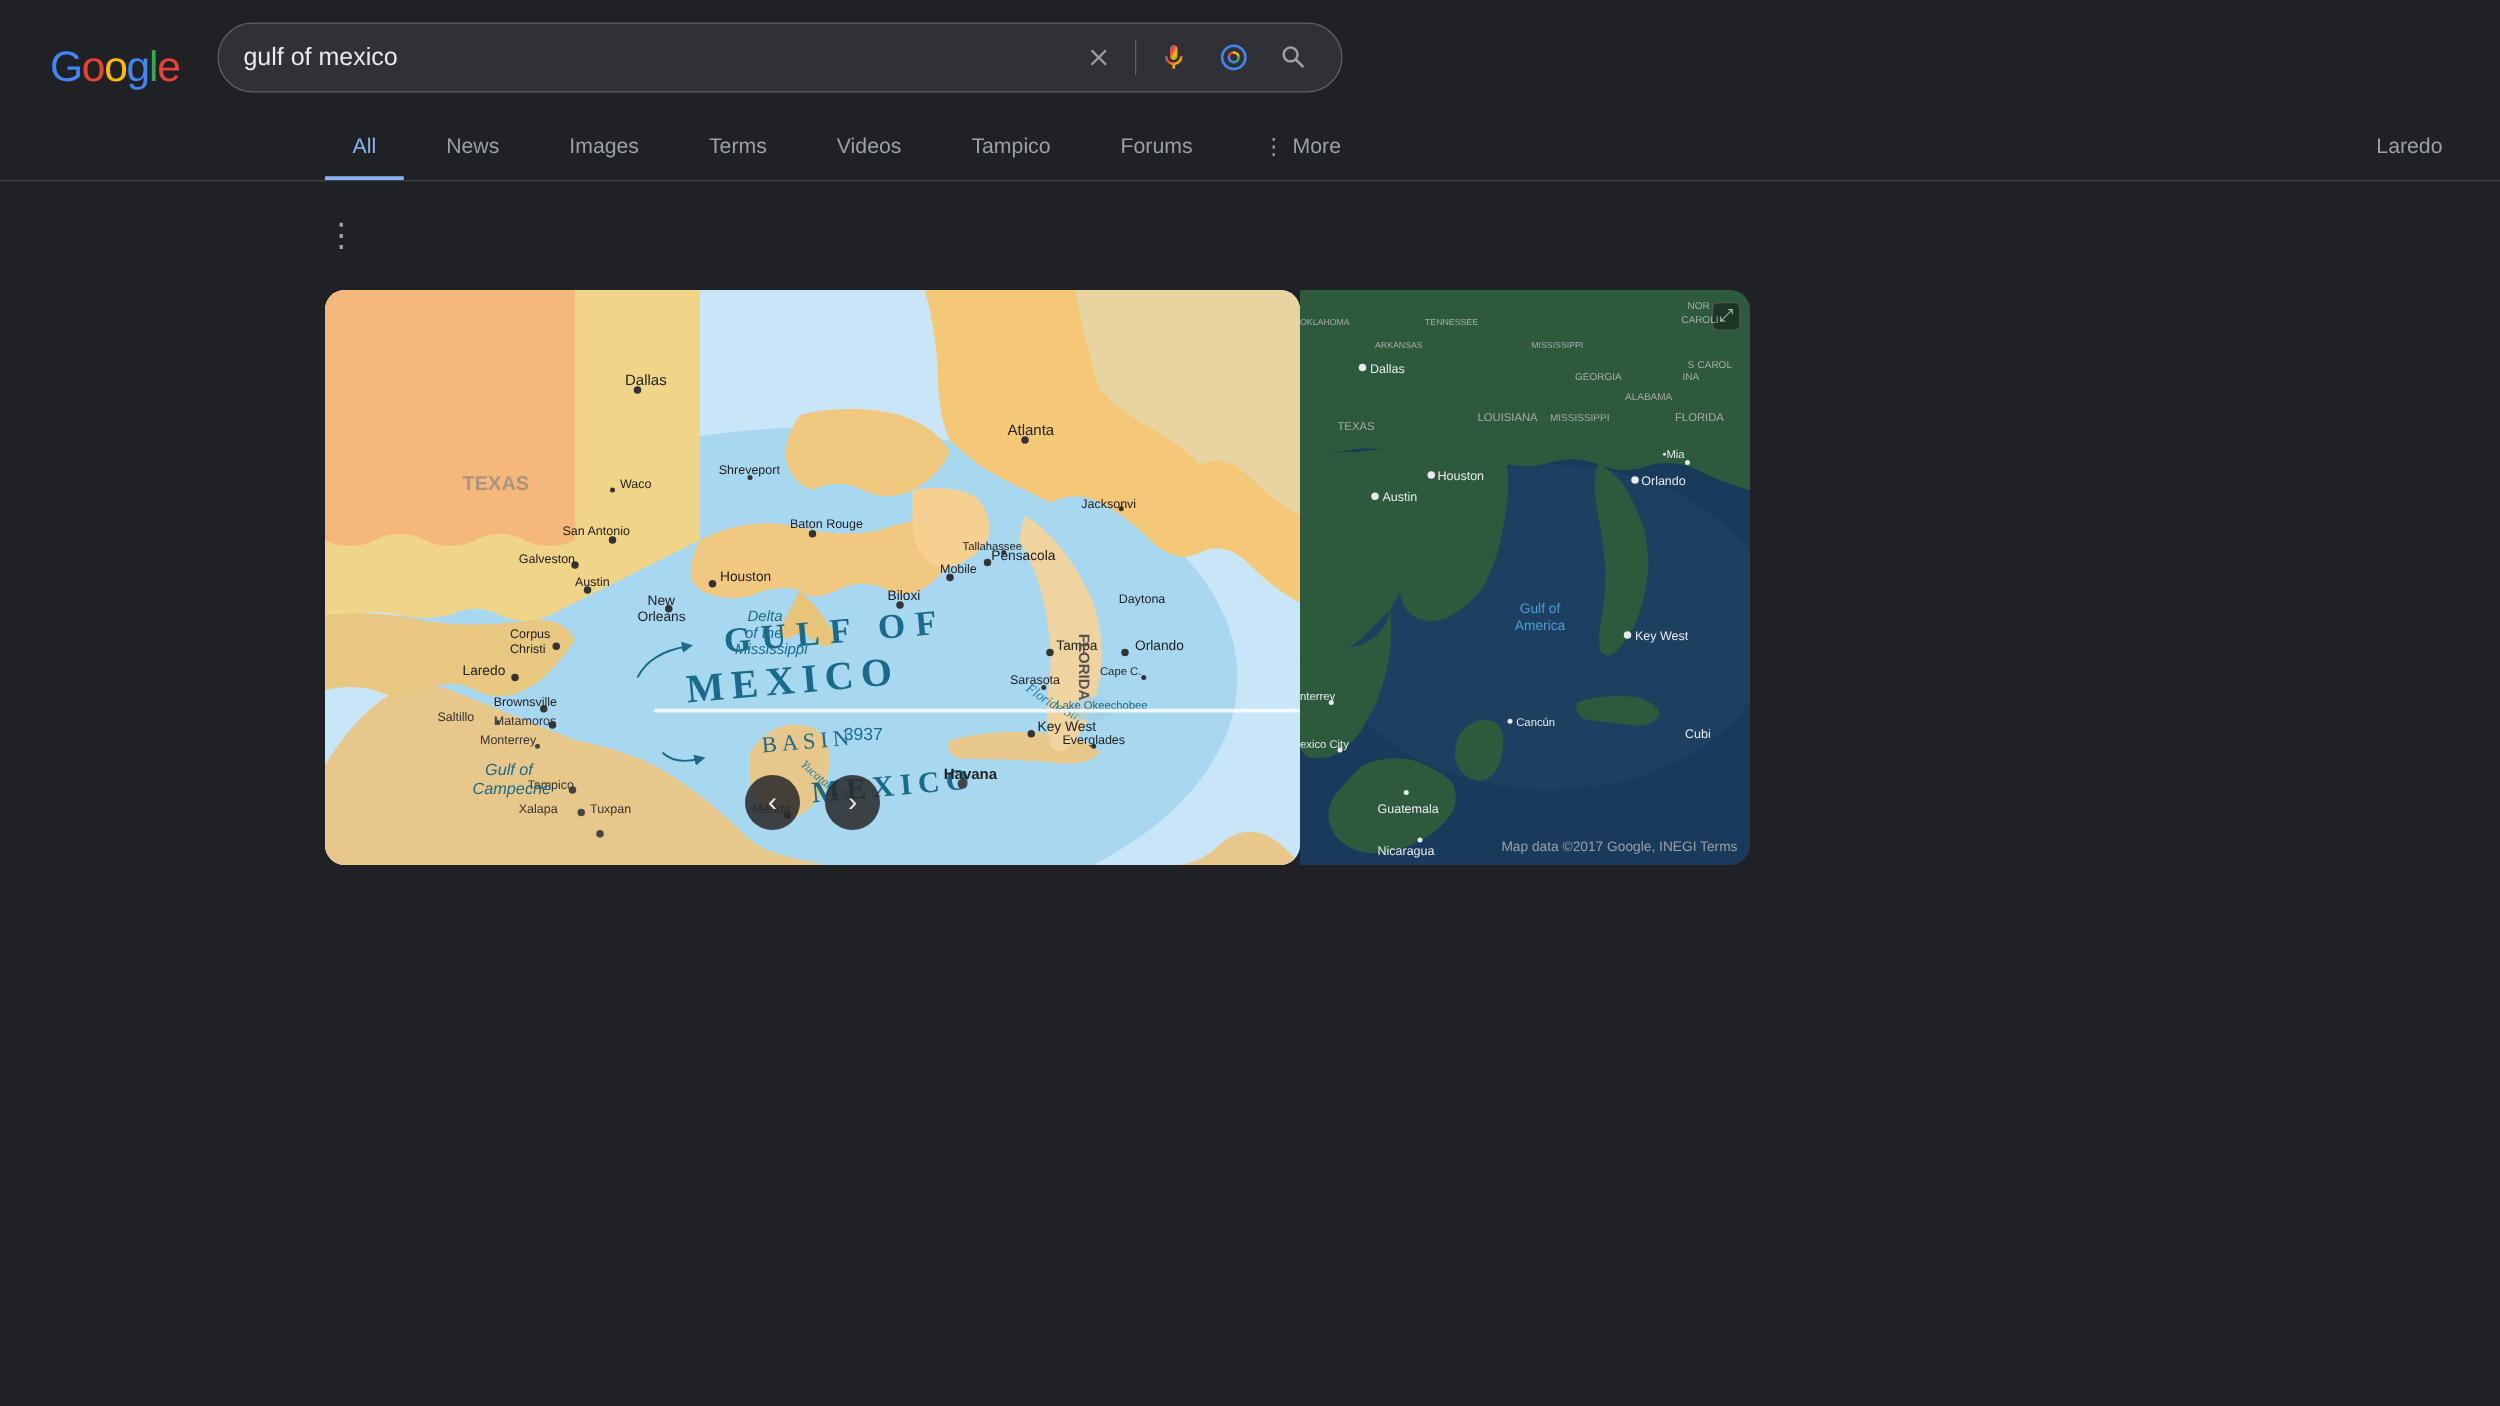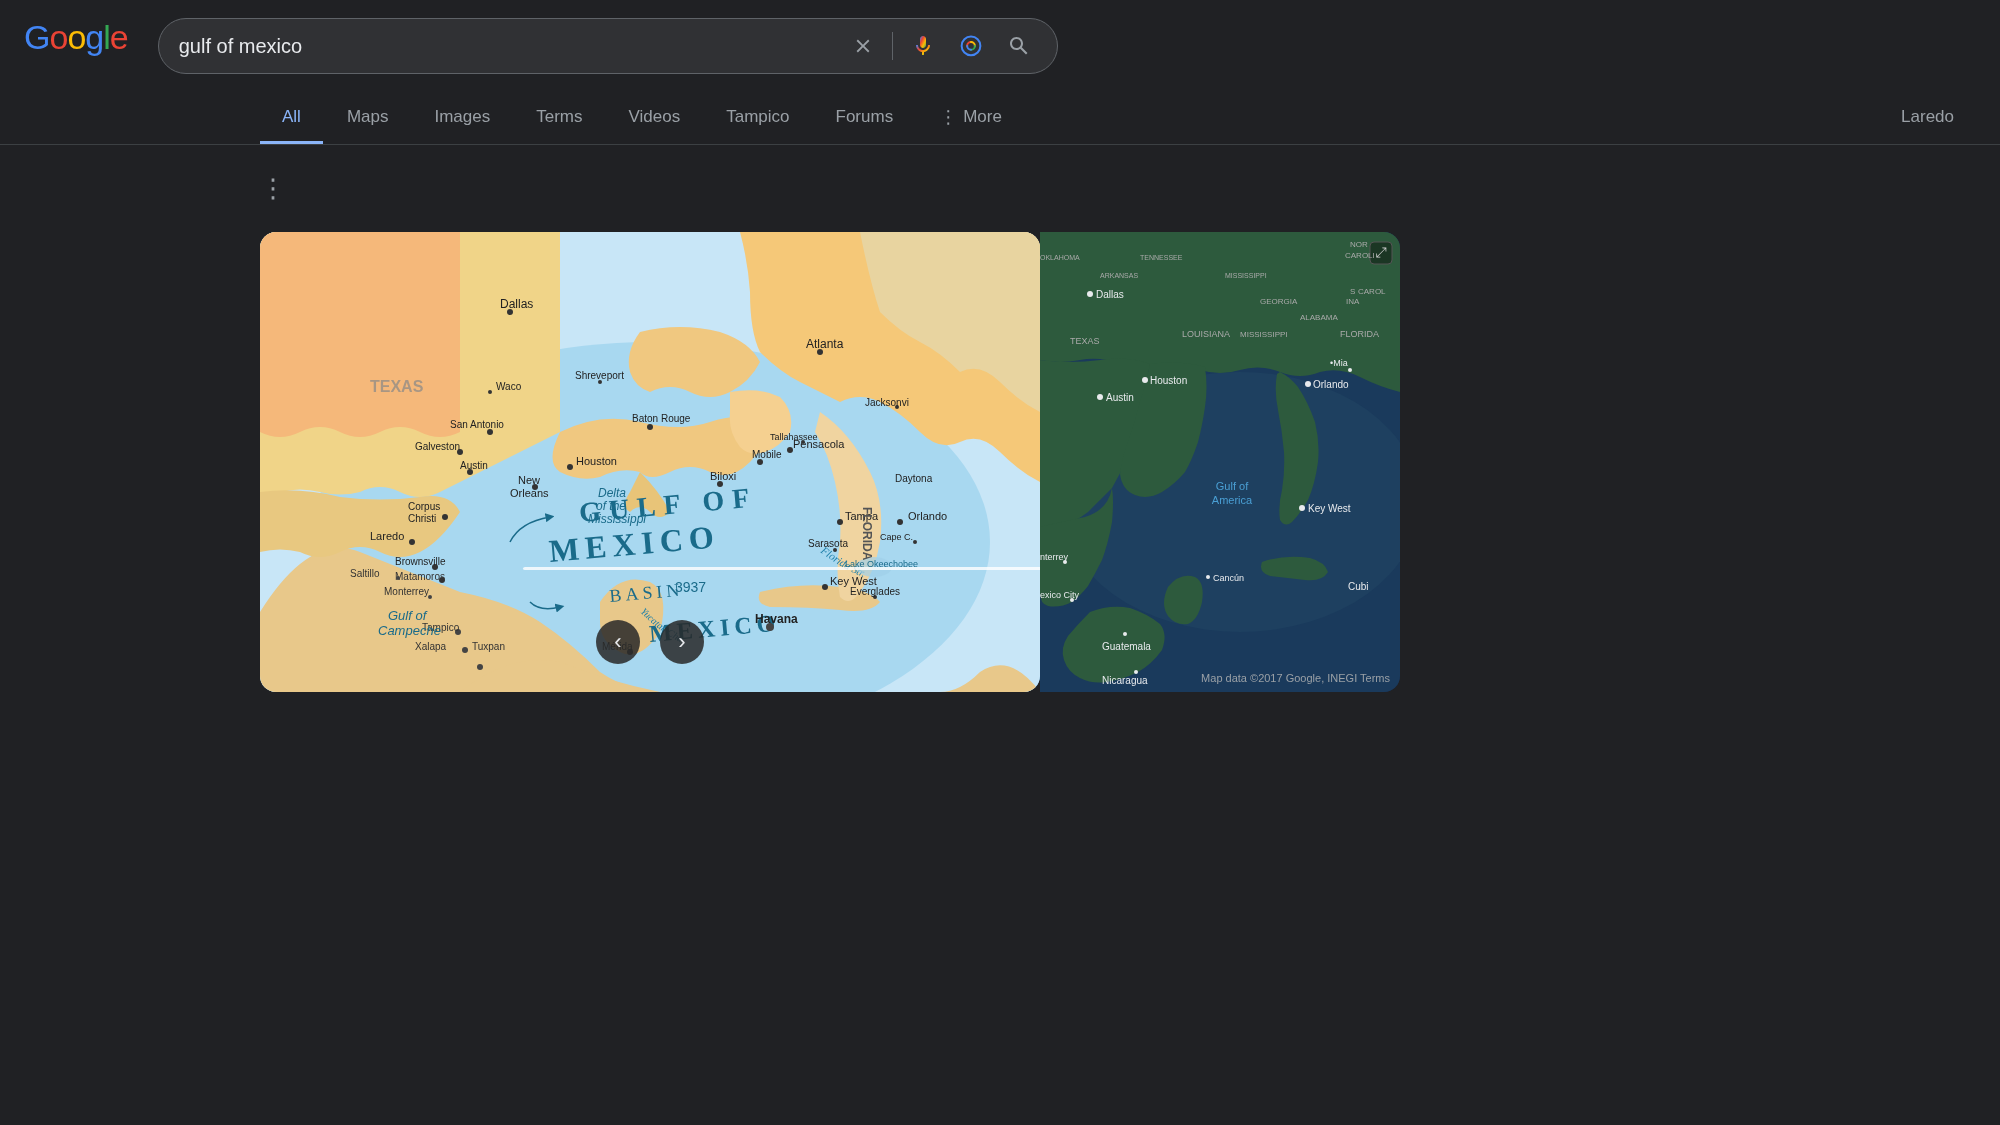--- a/index.html
+++ b/index.html
@@ -8,22 +8,22 @@
       color: #e8eaed;
       font-family: arial, sans-serif;
       width: 2000px;
       min-height: 1125px;
       overflow-x: hidden;
     }
 
     
     .header {
       display: flex;
-      align-items: flex-start;
-      padding: 18px 24px;
+      align-items: flex-end;
+      padding: 18px 40px;
       gap: 20px;
     }
 
     .logo {
       font-size: 34px;
       font-weight: 400;
       letter-spacing: -1px;
       white-space: nowrap;
       margin-right: 10px;
     }
@@ -89,21 +89,21 @@
       width: 36px; height: 36px;
       display: flex; align-items: center; justify-content: center;
     }
 
     
     .nav-bar {
       display: flex;
       align-items: center;
       padding: 0 24px 0 260px;
       border-bottom: 1px solid #3c4043;
-      gap: 2px;
+      gap: 12px;
       position: relative;
     }
 
     .nav-item {
       display: flex;
       align-items: center;
       padding: 14px 22px;
       font-size: 17px;
       color: #9aa0a6;
       cursor: pointer;
@@ -248,21 +248,21 @@
     <button class="icon-btn search-icon-wrap" title="Google Search">
       <svg viewBox="0 0 24 24" xmlns="http://www.w3.org/2000/svg" style="width:26px;height:26px;fill:#9aa0a6;">
         <path d="M20.49 19l-5.73-5.73C15.53 12.2 16 10.91 16 9.5 16 5.91 13.09 3 9.5 3S3 5.91 3 9.5 5.91 16 9.5 16c1.41 0 2.7-.47 3.77-1.24L19 20.49 20.49 19zM5 9.5C5 7.01 7.01 5 9.5 5S14 7.01 14 9.5 11.99 14 9.5 14 5 11.99 5 9.5z"></path>
       </svg>
     </button>
   </div>
 </div>
 
 <div class="nav-bar">
   <a class="nav-item active">All</a>
-  <a class="nav-item">Maps</a>
+  <a class="nav-item">News</a>
   <a class="nav-item">Images</a>
   <a class="nav-item">Terms</a>
   <a class="nav-item">Videos</a>
   <a class="nav-item">Tampico</a>
   <a class="nav-item">Forums</a>
   <a class="nav-item">
     <span style="font-size:18px;">⋮</span>
     <span>More</span>
   </a>
   <div class="nav-tools">Laredo</div>

